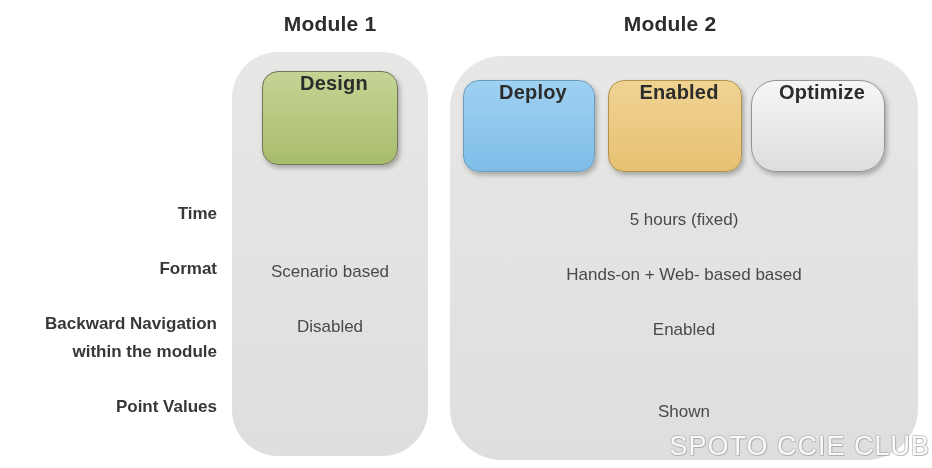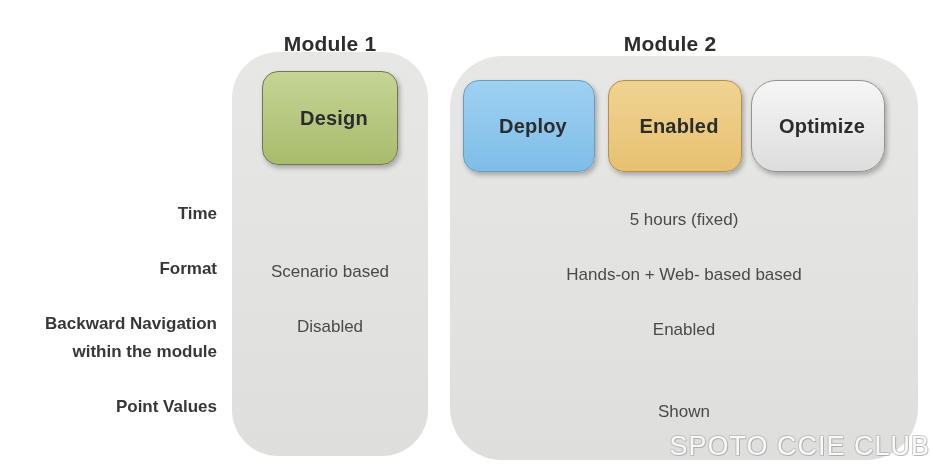--- a/index.html
+++ b/index.html
@@ -7,35 +7,35 @@
   body {
     font-family: "Liberation Sans", "DejaVu Sans", sans-serif;
     width: 932px; height: 468px; overflow: hidden;
   }
   .stage {
     position: relative; width: 932px; height: 468px; background: #ffffff;
   }
   .module-title {
     position: absolute; top: 12px;
     font-size: 21px; font-weight: bold; color: #2d2d2d;
-    text-align: center; letter-spacing: 0.2px; margin-top: 20px;
+    text-align: center; letter-spacing: 0.2px;
   }
   .module-title.m1 { left: 232px; width: 196px; }
   .module-title.m2 { left: 450px; width: 440px; }
   .panel {
     position: absolute;
     background: linear-gradient(180deg, #e7e7e6 0%, #e2e2e1 60%, #dededd 100%);
   }
   .panel.m1 { left: 232px; top: 52px; width: 196px; height: 404px; border-radius: 46px; }
   .panel.m2 { left: 450px; top: 56px; width: 468px; height: 404px; border-radius: 52px; }
   .phase-box {
     position: absolute;
     border: 1px solid #888;
     border-radius: 16px;
-    display: flex; align-items: center; justify-content: center;
+    display: flex; justify-content: center;
     font-size: 20px; font-weight: bold; color: #2c2c2c;
     box-shadow: 2px 3px 5px rgba(0,0,0,0.28);
     letter-spacing: 0.2px;
     padding-left: 8px;
   }
   .box-design   { left: 262px; top: 71px; width: 136px; height: 94px; }
   .box-deploy   { left: 463px; top: 80px; width: 132px; height: 92px; }
   .box-operate  { left: 608px; top: 80px; width: 134px; height: 92px; }
   .box-optimize { left: 751px; top: 80px; width: 134px; height: 92px; }
   .row-label {

